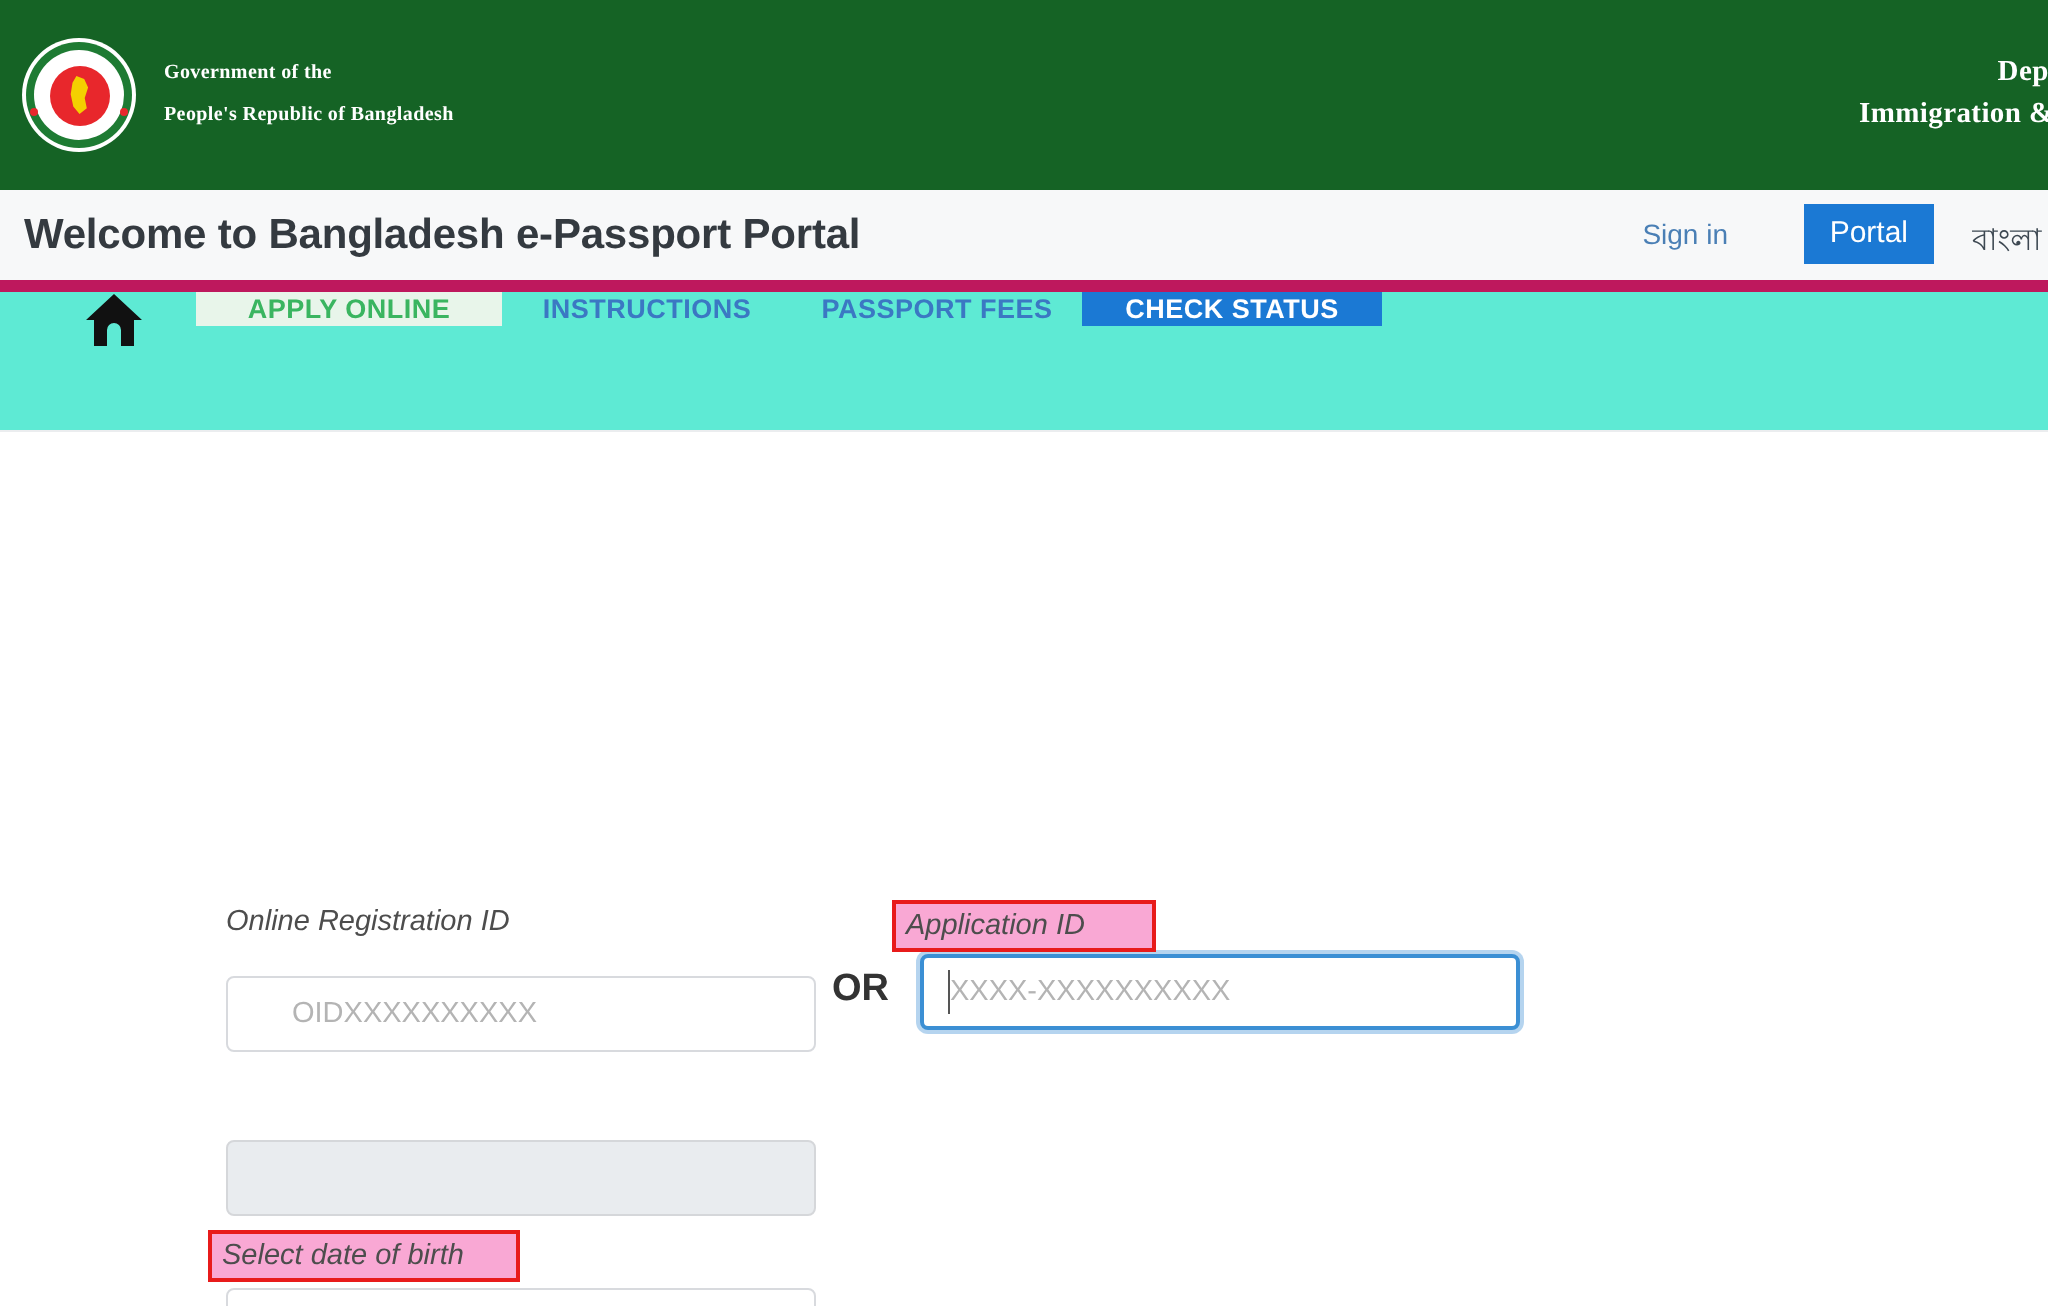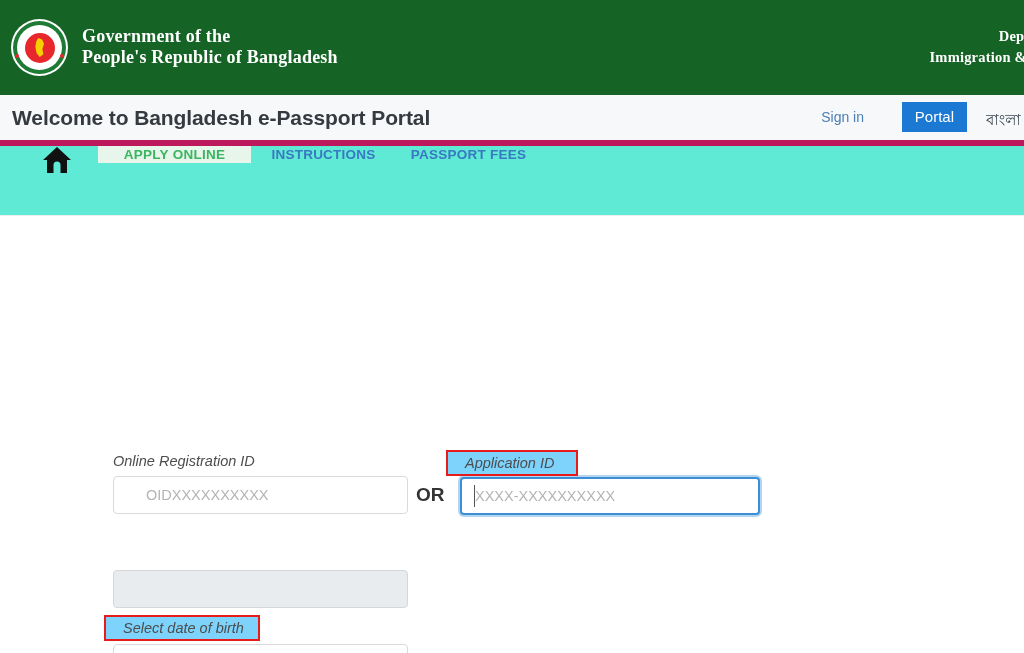--- a/index.html
+++ b/index.html
@@ -49,21 +49,21 @@
     background: #e8272c; border-radius: 50%;
   }
   .es1 { left: 2px; top: 33px; }
   .es2 { right: 2px; top: 33px; }
 
   .gov-title {
     position: absolute; left: 82px; top: 26px;
     color: #ffffff;
     font-family: "Liberation Serif", serif;
     font-weight: bold;
-    font-size: 18px;
+    font-size: 10px;
     line-height: 21px;
     letter-spacing: 0.2px;
   }
   .dept-title {
     position: absolute; right: -68px; top: 26px;
     color: #ffffff;
     font-family: "Liberation Serif", serif;
     font-weight: bold;
     font-size: 14.5px;
     line-height: 21px;
@@ -161,33 +161,33 @@
     font-size: 14.5px;
     color: #555;
     padding: 0 13px;
     font-family: "Liberation Sans", sans-serif;
     outline: none;
   }
   .txt-input::placeholder { color: #b4b4b4; }
 
   
   .lbl-orid { position: absolute; left: 113px; top: 237px; }
-  .in-orid  { position: absolute; left: 113px; top: 260px; padding-left: 32px; }
+  .in-orid  { position: absolute; left: 113px; top: 272px; padding-left: 32px; }
 
   .or-text {
     position: absolute; left: 416px; top: 268px;
     font-size: 19px; font-weight: bold; color: #333;
   }
 
   .red-box {
     position: absolute;
     border: 2.5px solid #e81b1b;
-    background: #7dd3fc;
+    background: #f9a8d4;
     display: flex; align-items: center;
-    padding-left: 17px;
+    padding-left: 5px;
     z-index: 5;
   }
   .rb-appid { left: 446px; top: 234px; width: 132px; height: 26px; }
   .rb-dob   { left: 104px; top: 399px; width: 156px; height: 26px; }
   .red-box .field-label { font-size: 14.5px; color: #4d4d4d; }
 
   .in-appid {
     position: absolute; left: 460px; top: 261px;
     width: 300px; height: 38px;
     border: 2px solid #3b8fd4;
@@ -273,20 +273,23 @@
   </div>
   <div class="nav-item nav-apply">
     <span>APPLY ONLINE</span>
   </div>
   <div class="nav-item nav-instr">
     <span>INSTRUCTIONS</span>
   </div>
   <div class="nav-item nav-fees">
     <span>PASSPORT FEES</span>
   </div>
+  <div class="nav-item nav-check">
+    <span>CHECK STATUS</span>
+  </div>
 </div>
 
 <div class="form-area">
 
   <div class="field-label lbl-orid">Online Registration ID</div>
   <input class="txt-input in-orid" type="text" placeholder="OIDXXXXXXXXXX" style="">
 
   <div class="or-text">OR</div>
 
   <div class="red-box rb-appid">

